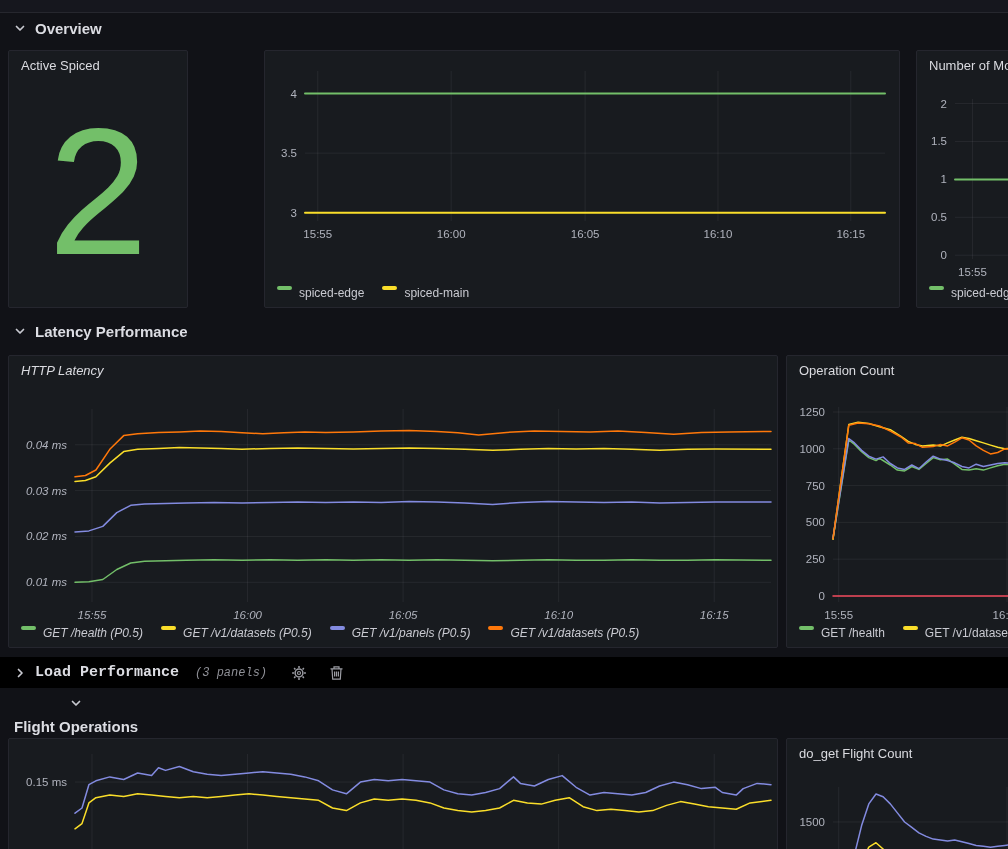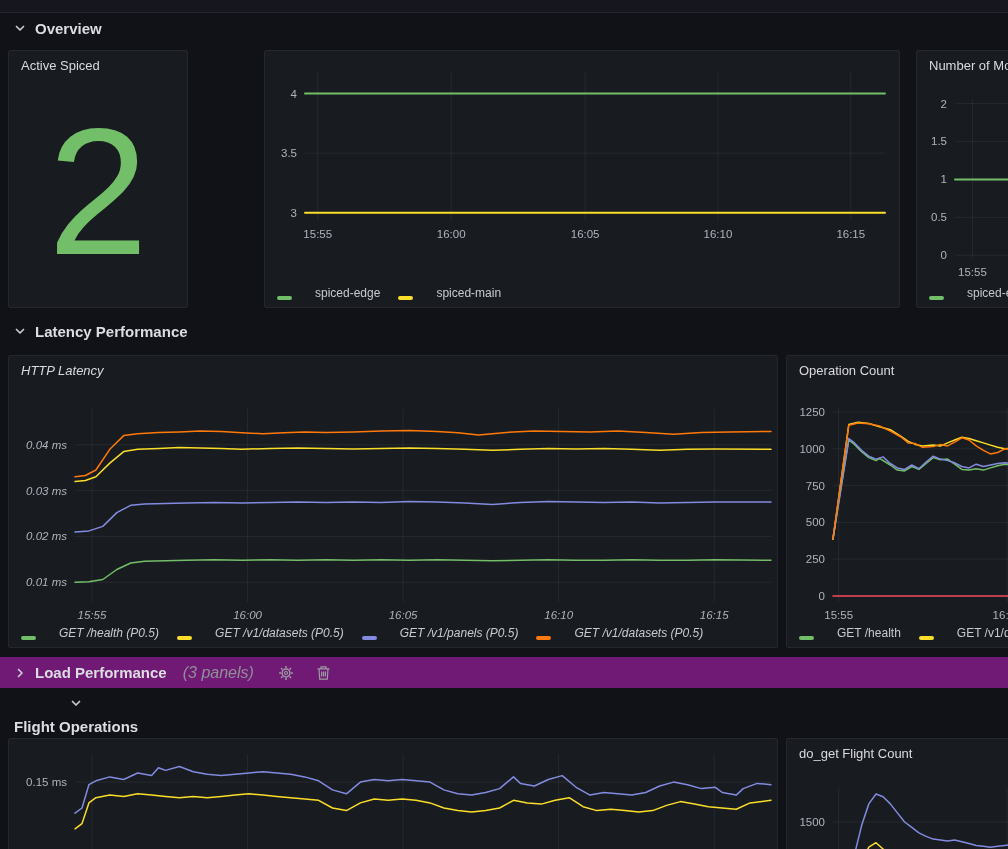--- a/index.html
+++ b/index.html
@@ -4,28 +4,28 @@
 <style>
   html,body{margin:0;padding:0;}
   body{
     width:1008px;height:849px;position:relative;overflow:hidden;
     background:#111217;font-family:"Liberation Sans",sans-serif;
     -webkit-font-smoothing:antialiased;
   }
   .topstrip{position:absolute;top:0;left:0;width:1008px;height:13px;background:#16171e;border-bottom:1px solid #26272e;box-sizing:border-box;}
   .section-header{position:absolute;display:flex;align-items:center;gap:9px;color:#dcdde3;font-size:15px;font-weight:700;cursor:pointer;}
   .chev{display:flex;align-items:center;color:#c9cad1;}
-  .row-highlight{position:absolute;left:0;width:1008px;height:31px;background:#701a75;display:flex;align-items:center;padding-left:14px;box-sizing:border-box;color:#dcdde3;font-size:15px;font-weight:700;}
-  .panel-count{font-weight:400;font-style:italic;font-size:16px;color:#8f9097;margin-left:16px;}
+  .row-highlight{position:absolute;left:0;width:1008px;height:31px;background:#000000;display:flex;align-items:center;padding-left:14px;box-sizing:border-box;color:#dcdde3;font-size:15px;font-weight:700;font-family:Liberation Mono, monospace;}
+  .panel-count{font-weight:400;font-style:italic;font-size:12px;color:#8f9097;margin-left:16px;}
   .row-icon{margin-left:24px;display:flex;align-items:center;cursor:pointer;}
   .panel{position:absolute;background:#181b1f;border:1px solid #25262e;border-radius:2px;box-sizing:border-box;display:flex;flex-direction:column;}
   .panel-title{height:26px;padding:7px 12px 0;font-size:13px;font-weight:500;color:#dadbe0;white-space:nowrap;overflow:hidden;cursor:pointer;}
   .chart-area{flex:1;position:relative;overflow:hidden;}
   .legend{height:28px;display:flex;align-items:center;gap:18px;padding:0 12px;white-space:nowrap;overflow:hidden;}
-  .legend-item{display:flex;align-items:flex-end;gap:23px;font-size:12px;color:#c9cad1;cursor:pointer;}
+  .legend-item{display:flex;align-items:flex-start;gap:7px;font-size:12px;color:#c9cad1;cursor:pointer;}
   .swatch{width:15px;height:4px;border-radius:2px;display:inline-block;}
   text.tick{fill:#b0b3bd;font-size:11.5px;font-family:"Liberation Sans",sans-serif;}
   .stat-value{flex:1;display:flex;align-items:center;justify-content:center;font-size:180px;font-weight:500;line-height:1;padding-bottom:8px;}
 </style>
 </head>
 <body>
 
 <div class="topstrip"></div>
 
 <div class="section-header" style="top:14px;left:14px;height:28px;text-align:right;">

